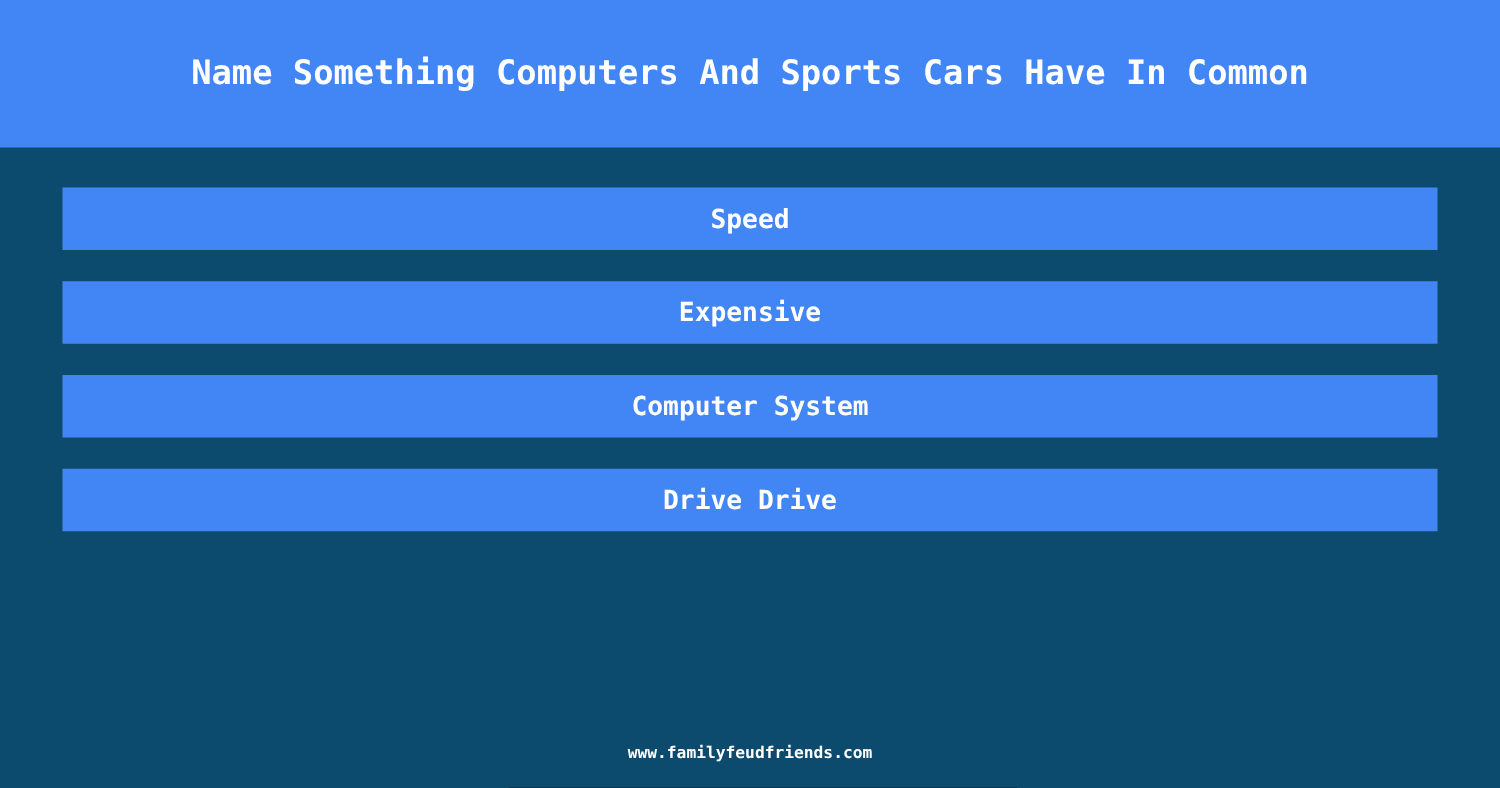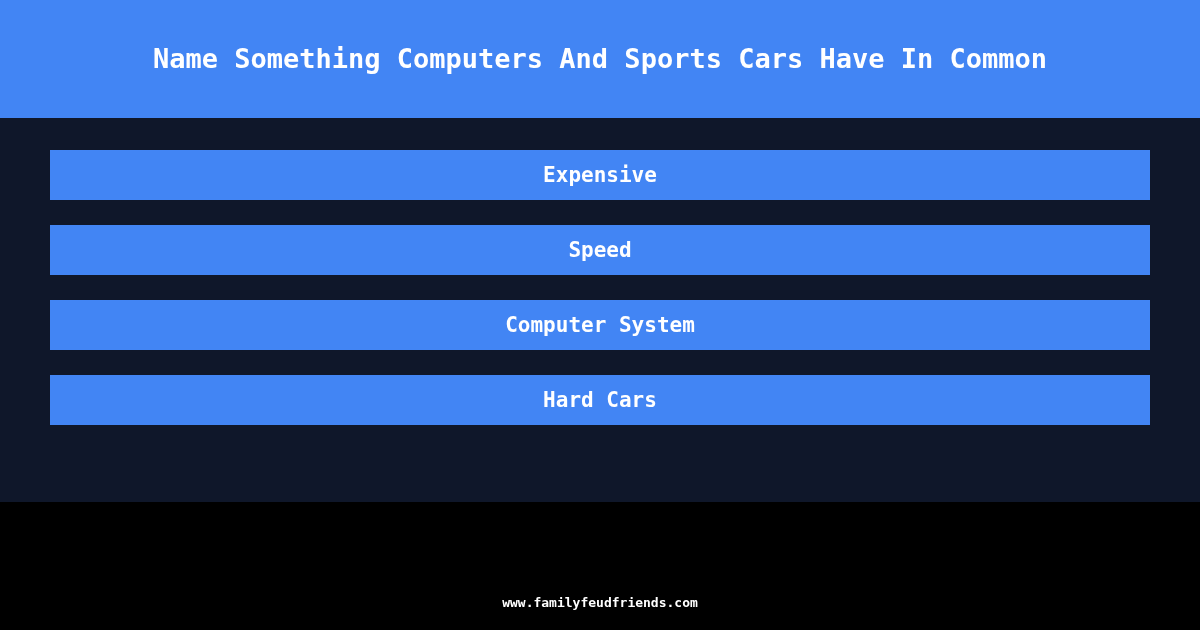--- a/index.html
+++ b/index.html
@@ -9,22 +9,22 @@
   body {
     width: 1200px;
     height: 630px;
     background: #000000;
     font-family: "DejaVu Sans Mono", "Liberation Mono", monospace;
     overflow: hidden;
   }
   .page {
     position: relative;
     width: 1200px;
-    height: 502px;
-    background: #0f172a;
+    height: 630px;
+    background: #0c4a6e;
   }
 
   
   .header-band {
     position: absolute;
     left: 0;
     top: 0;
     width: 1200px;
     height: 118px;
     background: #4285f4;
@@ -100,34 +100,34 @@
 
 <div class="page">
 
   <div class="header-band">
     <div class="question-title">Name Something Computers And Sports Cars Have In Common</div>
   </div>
 
   <div class="answer-list">
 
     <div class="answer-bar">
-      <span class="answer-text">Expensive</span>
+      <span class="answer-text">Speed</span>
     </div>
 
     <div class="answer-bar">
-      <span class="answer-text">Speed</span>
+      <span class="answer-text">Expensive</span>
     </div>
 
     <div class="answer-bar">
       <span class="answer-text">Computer System</span>
     </div>
 
 
     <div class="answer-bar">
-      <span class="answer-text">Hard Cars</span>
+      <span class="answer-text">Drive Drive</span>
     </div>
 
   </div>
 
   <div class="footer">
     <span class="footer-url">www.familyfeudfriends.com</span>
   </div>
 
 </div>
 

